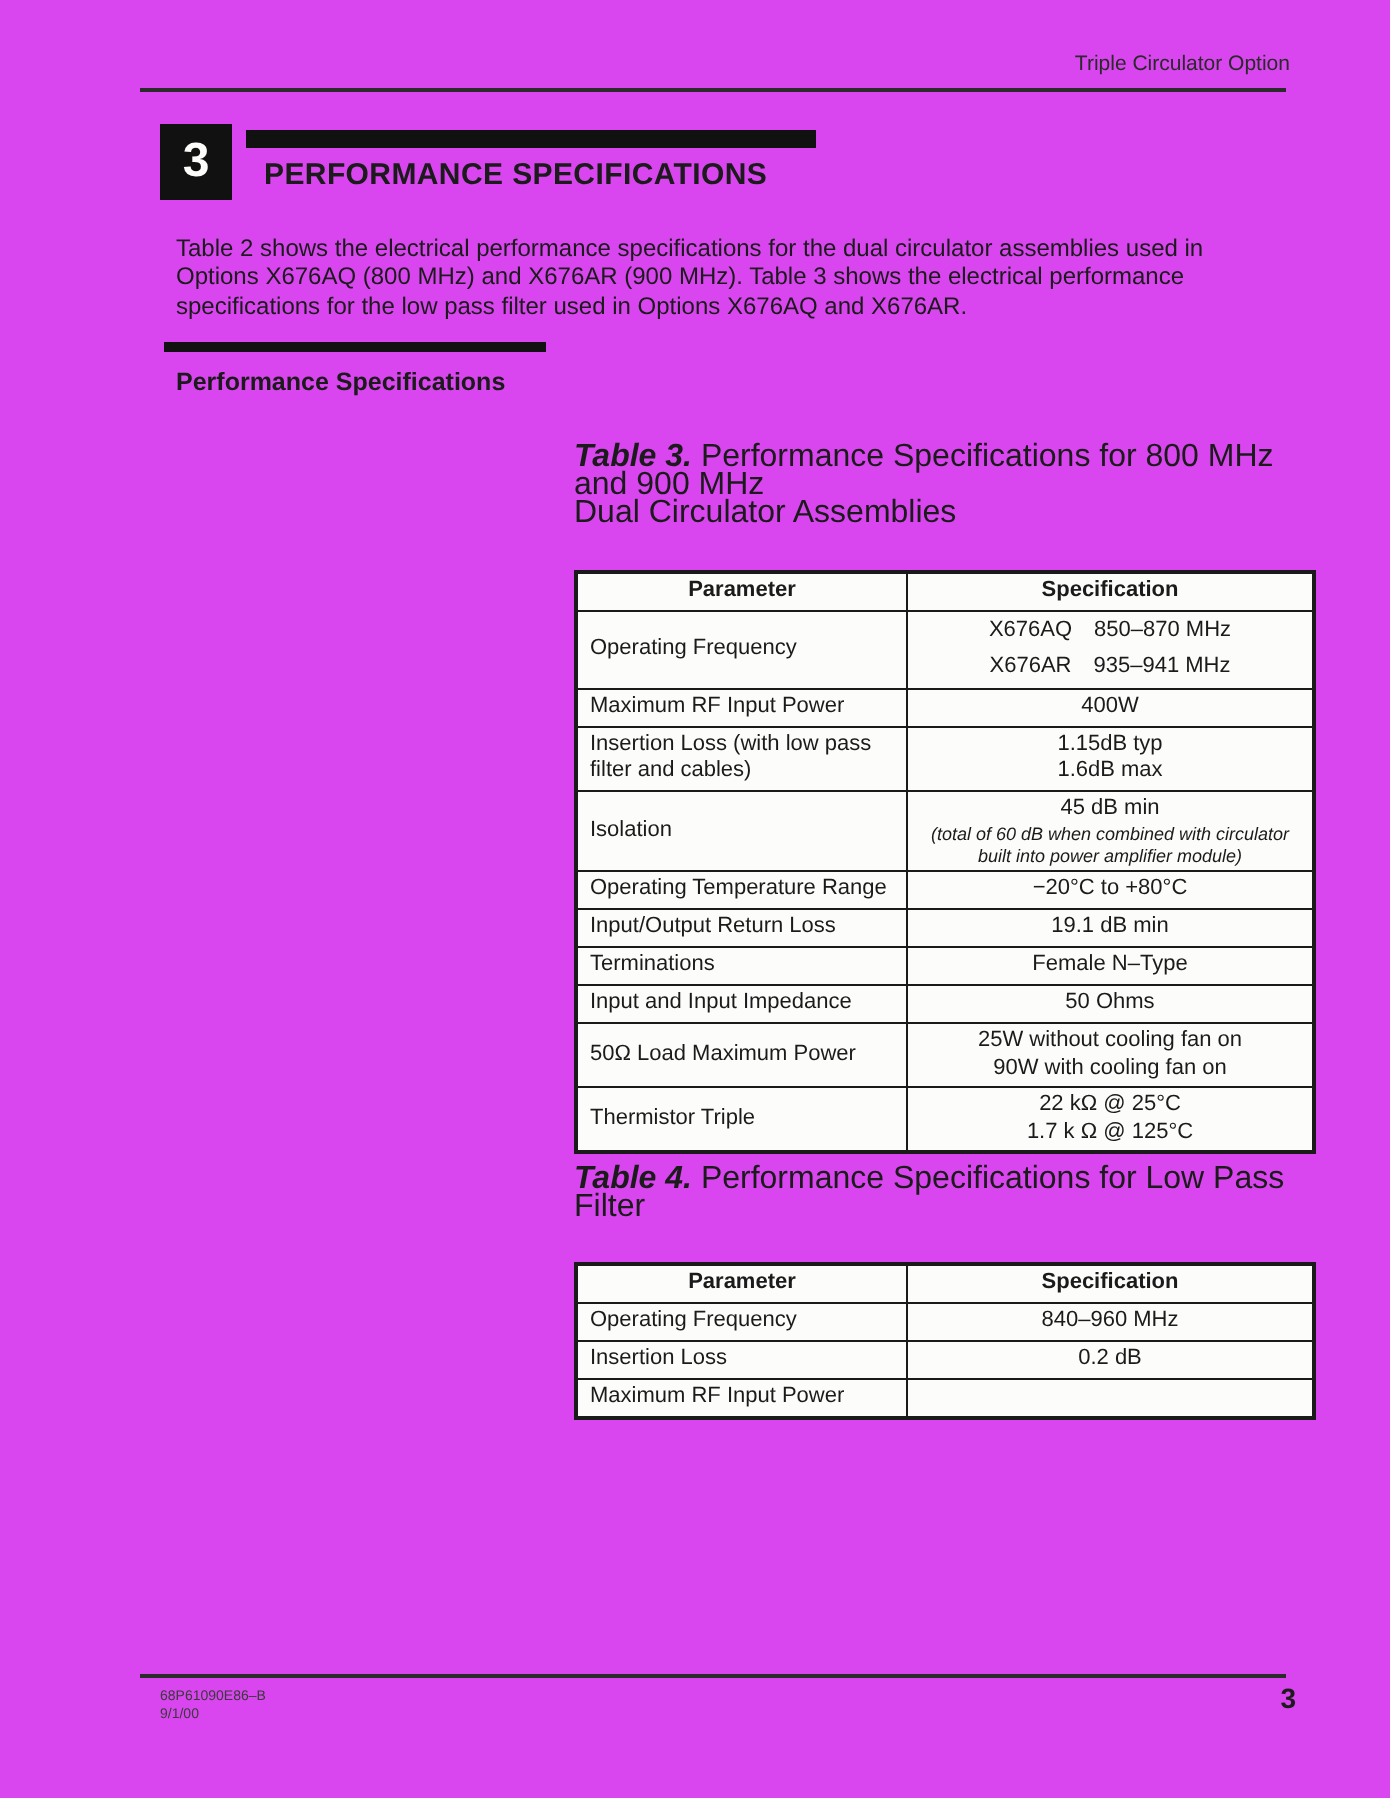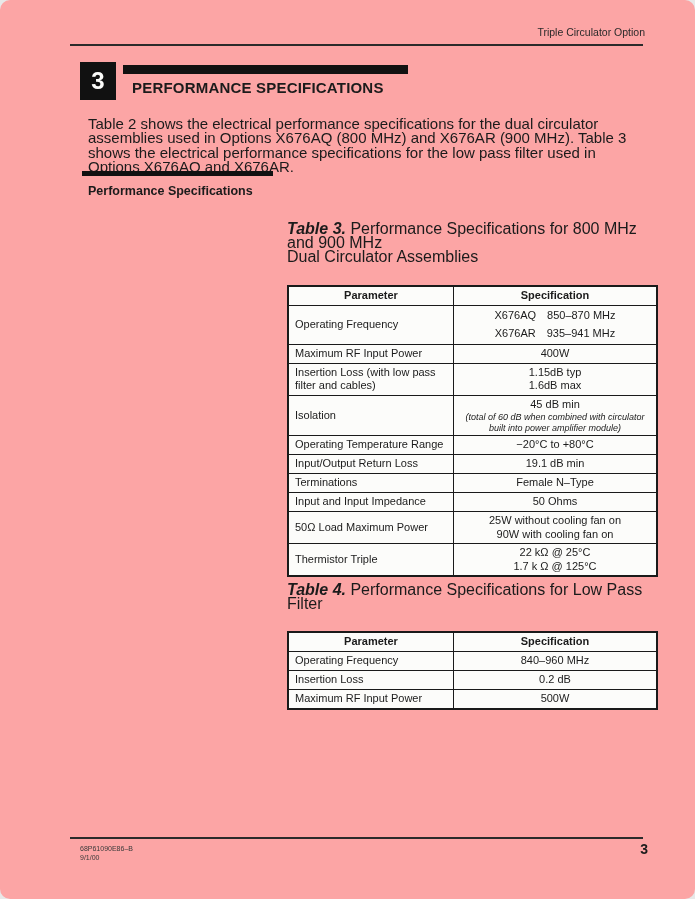--- a/index.html
+++ b/index.html
@@ -1,24 +1,23 @@
 <!DOCTYPE html>
 <html><head>
 <meta charset="utf-8">
 <style>
   html,body { margin:0; padding:0; background:#e8e8e8; }
   .page {
     position:relative;
     width:695px; height:899px;
     margin:0 auto;
-    background:#fca5a5;
+    background:#d946ef;
     font-family:"Liberation Sans", sans-serif;
     color:#1b1b1b;
     overflow:hidden;
-    border-radius:10px;
   }
 
   
   .running-title {
     position:absolute; top:26px; right:50px;
     font-size:10.5px; color:#2a2a2a;
   }
   .header-rule {
     position:absolute; top:44px; left:70px;
     width:573px; height:2px; background:#2b2b2b;
@@ -38,21 +37,21 @@
     width:285px; height:9px; background:#111;
   }
   .chapter-title {
     position:absolute; left:132px; top:79px;
     font-size:15px; font-weight:bold; letter-spacing:0.2px;
   }
 
   
   .intro {
     position:absolute; left:88px; top:117px; width:557px;
-    font-size:15px; line-height:14.4px; text-align:left;
+    font-size:12px; line-height:14.4px; text-align:left;
   }
 
   
   .section-bar {
     position:absolute; left:82px; top:171px;
     width:191px; height:5px; background:#111;
   }
   .section-heading {
     position:absolute; left:88px; top:184px;
     font-size:12.5px; font-weight:bold;
@@ -258,23 +257,20 @@
           <span>Insertion Loss</span>
         </div>
         <div class="scell">
           <div class="spec-line">0.2 dB</div>
         </div>
       </div>
       <div class="trow">
         <div class="pcell">
           <span>Maximum RF Input Power</span>
         </div>
-        <div class="scell">
-          <div class="spec-line">500W</div>
-        </div>
       </div>
     </div>
 
   <div class="footer-rule"></div>
   <div class="footer-doc">
     <div>68P61090E86–B</div>
     <div>9/1/00</div>
   </div>
   <div class="page-number">3</div>
 

